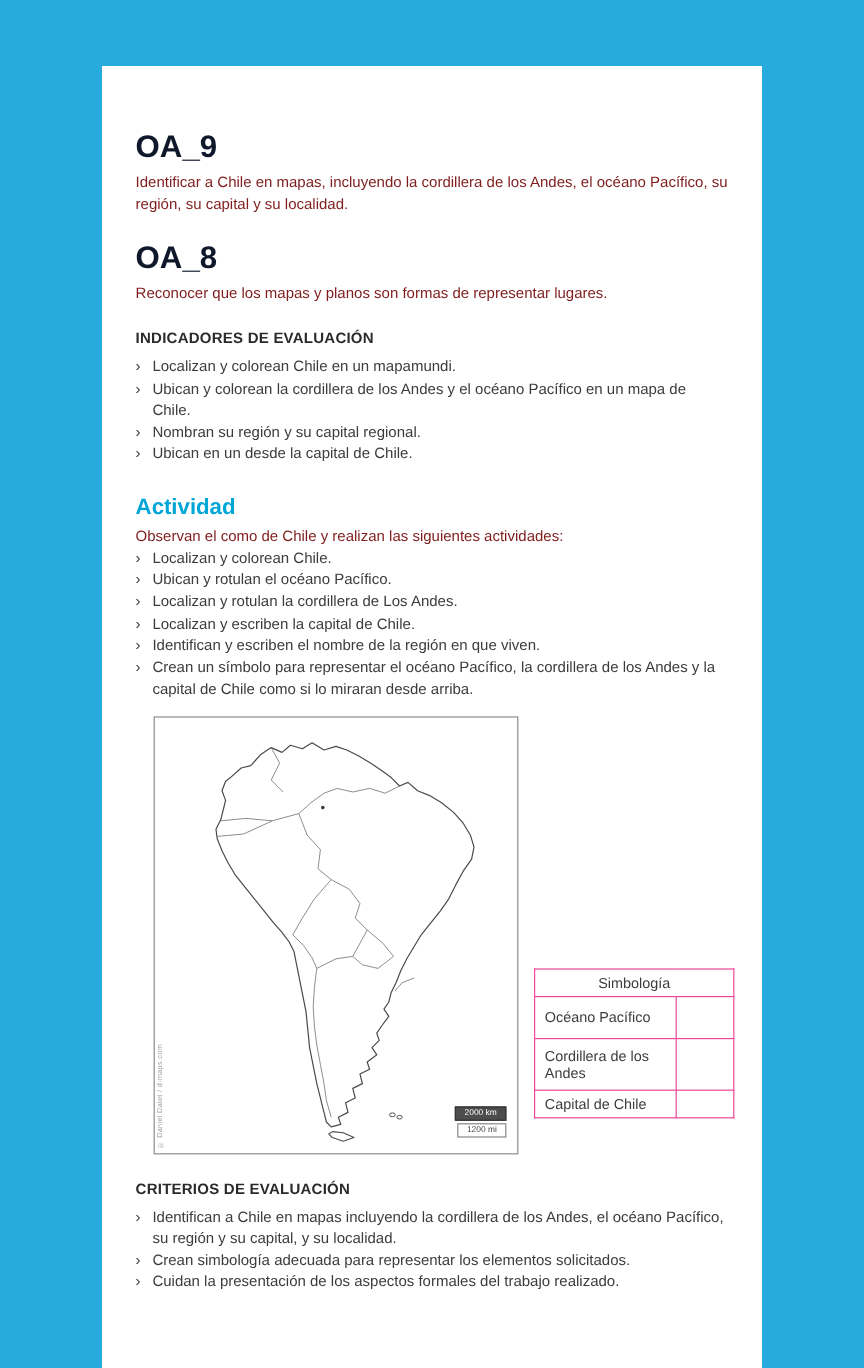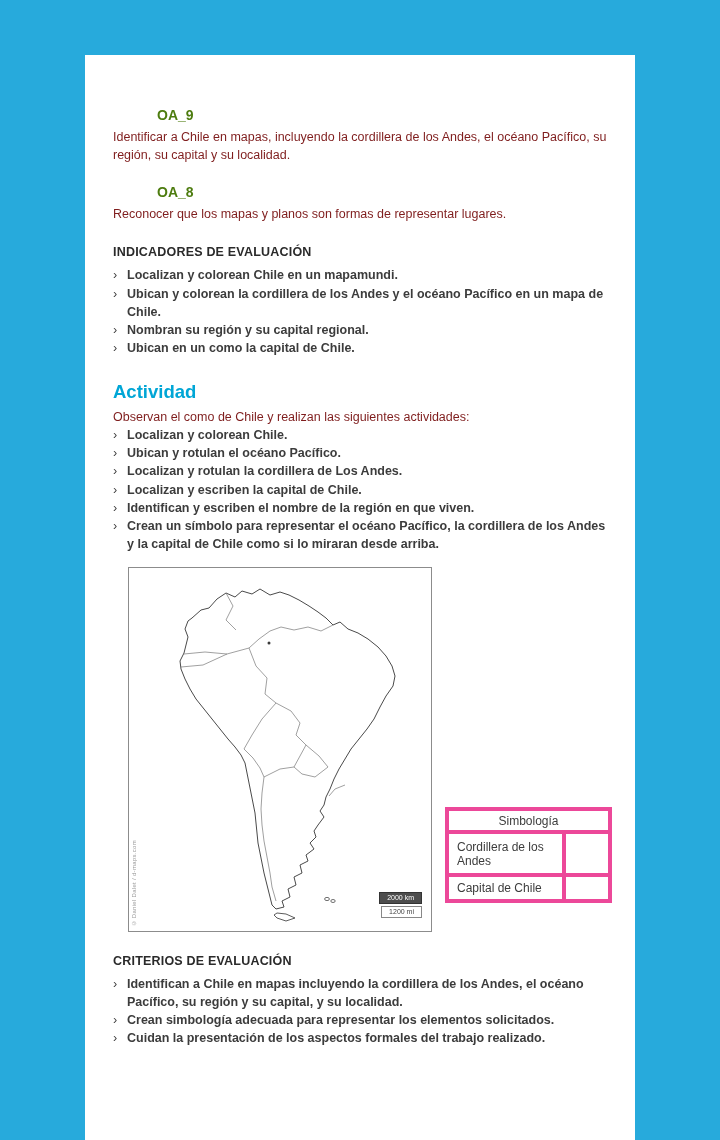--- a/index.html
+++ b/index.html
@@ -19,26 +19,25 @@
   .content { padding: 32px 28px 0 28px; }
 
   .title {
     font-size: 23px;
     line-height: 1.1;
     font-weight: bold;
     color: #1b3a5c;
     letter-spacing: 0.2px;
   }
   .oa-heading {
-    color: #4d7c0f;
-    font-size: 14px;
+    color: #0f172a;
+    font-size: 26px;
     font-weight: bold;
     margin-top: 20px;
     margin-bottom: 5px;
-    margin-left: 44px;
   }
   .body-text {
     font-size: 12.5px;
     color: #7f1d1d;
     line-height: 1.45;
   }
   .sub-heading {
     font-size: 12.5px;
     font-weight: bold;
     color: #2a2a2a;
@@ -57,21 +56,21 @@
     display: flex;
     font-size: 12.5px;
     color: #3c3c3c;
     line-height: 1.45;
   }
   .bullet .bm {
     flex: 0 0 14px;
     width: 14px;
     color: #3c3c3c;
   }
-  .bullet .bt { flex: 1; font-weight: bold; }
+  .bullet .bt { flex: 1; }
 
   .map-box {
     position: relative;
     width: 304px; height: 365px;
     border: 1px solid #8c8c8c;
     margin: 14px 0 0 15px;
     background: #ffffff;
   }
   .map-box svg { position: absolute; left: 0; top: 0; }
   .scale-km {
@@ -105,21 +104,21 @@
   }
 
   .symb-table {
     position: absolute;
     left: 360px; top: 752px;
     width: 167px;
     border-collapse: collapse;
     background: #ffffff;
   }
   .symb-table th, .symb-table td {
-    border: 4px solid #ec4899;
+    border: 1px solid #ec4899;
     font-size: 12px;
     color: #3c3c3c;
     font-weight: normal;
   }
   .symb-table th { height: 23px; text-align: center; padding: 2px 4px; }
   .symb-table td.label { width: 119px; padding: 4px 8px; }
   .symb-table td.blank { width: 48px; }
   .symb-table tr.r1 td { height: 35px; }
   .symb-table tr.r2 td { height: 43px; }
   .symb-table tr.r3 td { height: 20px; }
@@ -148,21 +147,21 @@
       <div class="bullet">
         <span class="bm">›</span>
         <span class="bt">Ubican y colorean la cordillera de los Andes y el océano Pacífico en un mapa de Chile.</span>
       </div>
       <div class="bullet">
         <span class="bm">›</span>
         <span class="bt">Nombran su región y su capital regional.</span>
       </div>
       <div class="bullet">
         <span class="bm">›</span>
-        <span class="bt">Ubican en un como la capital de Chile.</span>
+        <span class="bt">Ubican en un desde la capital de Chile.</span>
       </div>
     </div>
 
     <h2 class="activity-heading">Actividad</h2>
     <p class="body-text">Observan el como de Chile y realizan las siguientes actividades:</p>
     <div>
       <div class="bullet">
         <span class="bm">›</span>
         <span class="bt">Localizan y colorean Chile.</span>
       </div>
@@ -248,20 +247,24 @@
       </div>
     </div>
 
   </div>
 
   <table class="symb-table">
     <tbody>
         <tr>
       <th colspan="2">Simbología</th>
     </tr>
+    <tr class="r1">
+      <td class="label">Océano Pacífico</td>
+      <td class="blank"></td>
+    </tr>
     <tr class="r2">
       <td class="label">Cordillera de los Andes</td>
       <td class="blank"></td>
     </tr>
     <tr class="r3">
       <td class="label">Capital de Chile</td>
       <td class="blank"></td>
     </tr>
   </tbody>
     </table>

